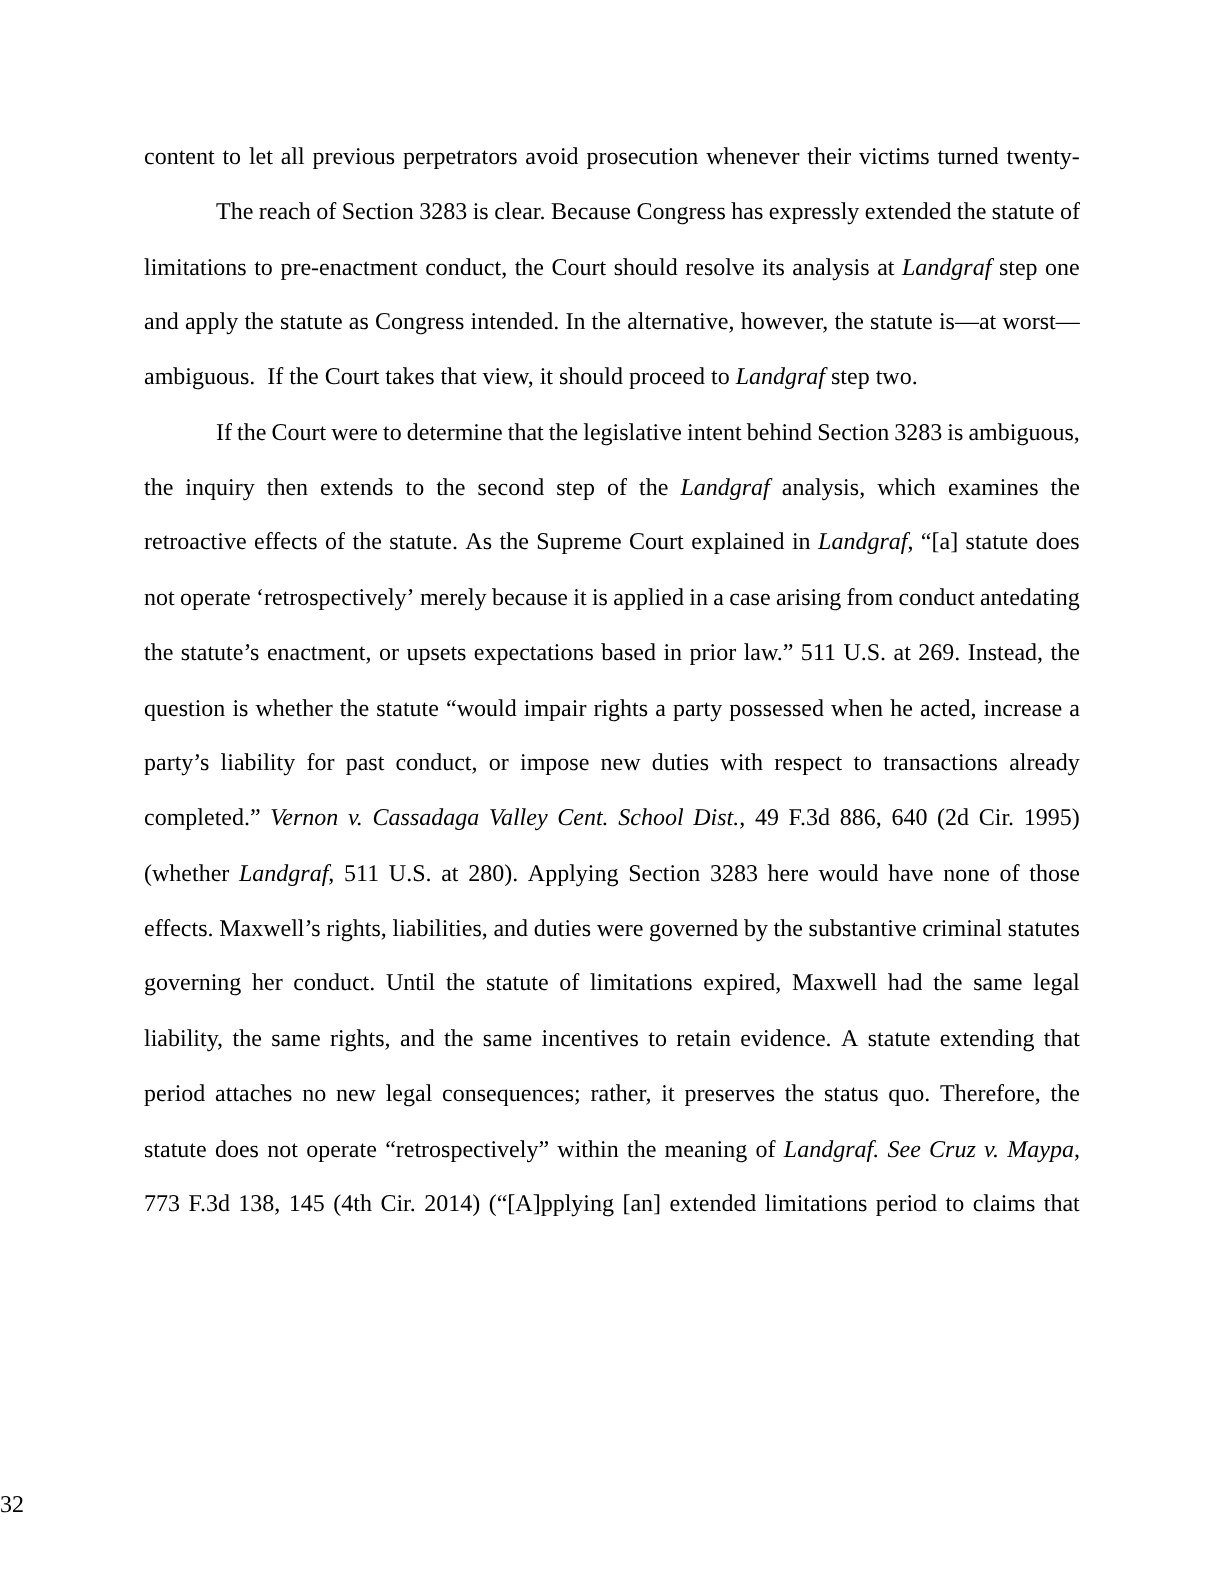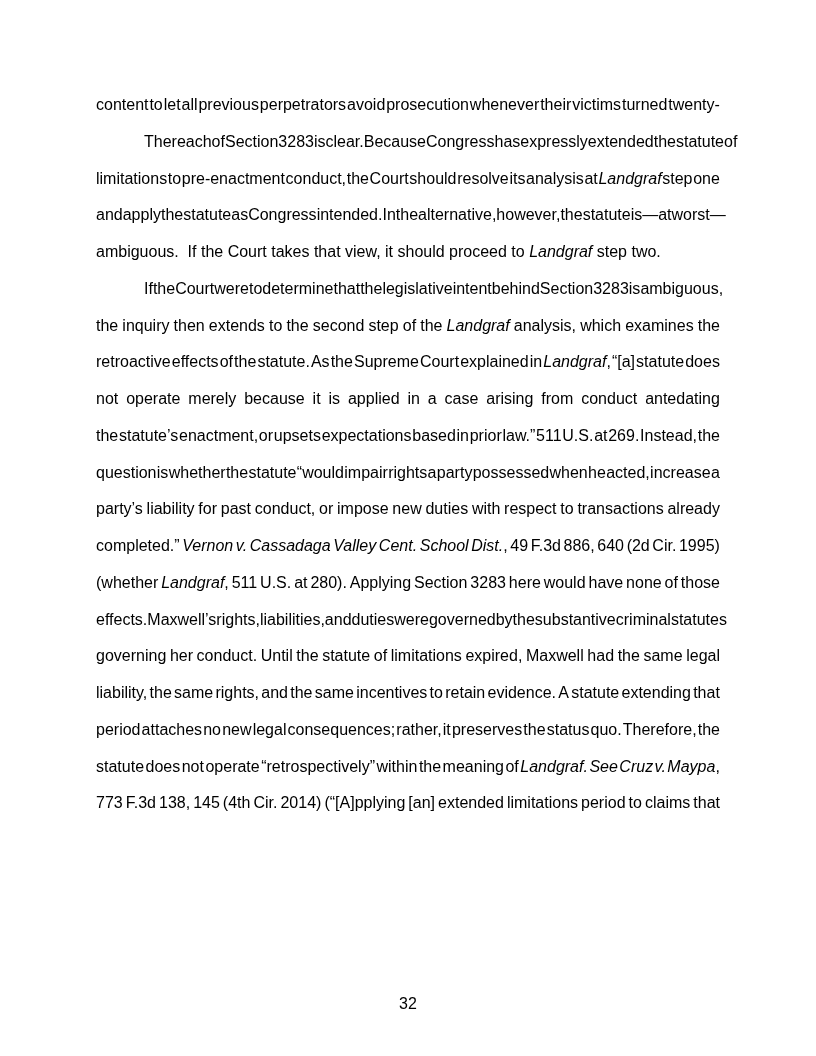--- a/index.html
+++ b/index.html
@@ -7,21 +7,21 @@
     padding: 0;
     background: #e8e8e8;
   }
   .page {
     position: relative;
     width: 816px;
     height: 1056px;
     margin: 0 auto;
     background: #ffffff;
     color: #000000;
-    font-family: Liberation Sans, sans-serif;
+    font-family: Liberation Serif, serif;
     font-size: 16px;
     overflow: hidden;
   }
   .content {
     position: absolute;
     left: 96px;
     top: 87px;
     width: 624px;
   }
   .line {
@@ -41,21 +41,20 @@
   .htab { display: inline-block; width: 29px; }
   .word { white-space: pre; }
   .seg.i  { font-style: italic; }
   .seg.b  { font-weight: bold; }
   .seg.bi { font-weight: bold; font-style: italic; }
   .page-number {
     position: absolute;
     left: 0;
     top: 992px;
     width: 816px;
-    text-align: center;
     line-height: 24px;
     font-size: 16px;
   }
 </style>
 </head>
 <body>
 
 <div class="page">
   <div class="content">
       <div class="line justify">
@@ -171,20 +170,21 @@
         <span class="word"><span class="seg ">explained</span></span>
         <span class="word"><span class="seg ">in</span></span>
         <span class="word"><span class="seg i">Landgraf</span><span class="seg ">,</span></span>
         <span class="word"><span class="seg ">“[a]</span></span>
         <span class="word"><span class="seg ">statute</span></span>
         <span class="word"><span class="seg ">does</span></span>
       </div>
       <div class="line justify">
         <span class="word"><span class="seg ">not</span></span>
         <span class="word"><span class="seg ">operate</span></span>
+        <span class="word"><span class="seg ">‘retrospectively’</span></span>
         <span class="word"><span class="seg ">merely</span></span>
         <span class="word"><span class="seg ">because</span></span>
         <span class="word"><span class="seg ">it</span></span>
         <span class="word"><span class="seg ">is</span></span>
         <span class="word"><span class="seg ">applied</span></span>
         <span class="word"><span class="seg ">in</span></span>
         <span class="word"><span class="seg ">a</span></span>
         <span class="word"><span class="seg ">case</span></span>
         <span class="word"><span class="seg ">arising</span></span>
         <span class="word"><span class="seg ">from</span></span>

